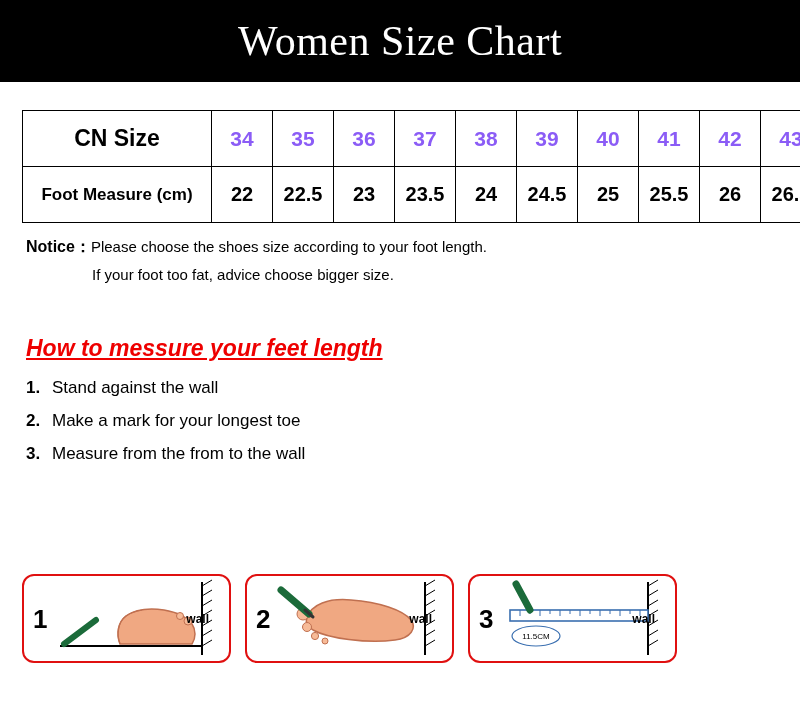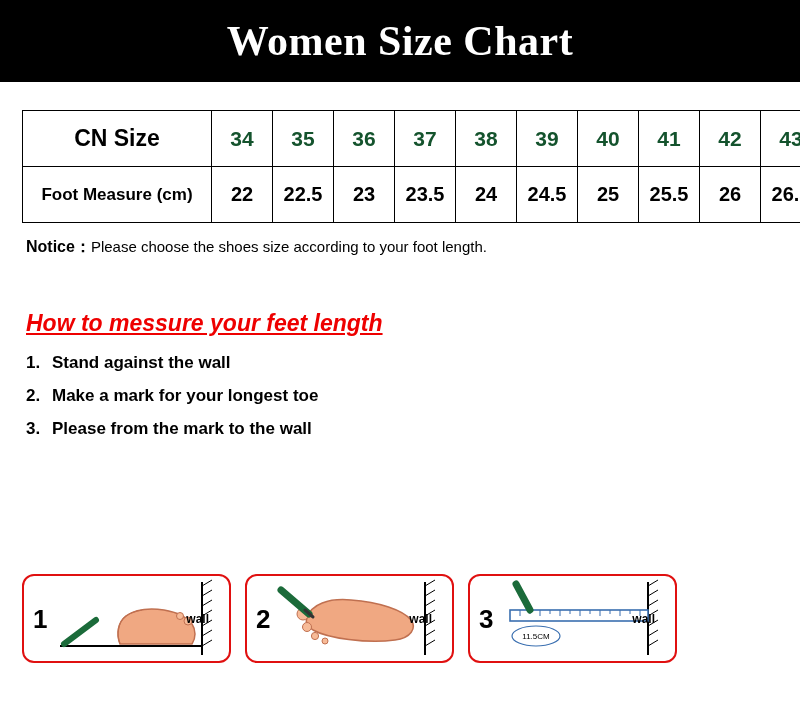--- a/index.html
+++ b/index.html
@@ -20,21 +20,21 @@
   .title-banner {
     width: 800px;
     height: 82px;
     background: #000000;
     display: flex;
     align-items: center;
     justify-content: center;
   }
   .title-banner .title-text {
     font-family: "Liberation Serif", serif;
-    font-weight: bold;
+    font-weight: normal;
     font-size: 42px;
     color: #ffffff;
     letter-spacing: 0.5px;
   }
 
   
   .table-wrap {
     margin: 28px 22px 0 22px;
   }
   table.size-table {
@@ -54,21 +54,21 @@
   table.size-table td.rowhead {
     width: 176px;
     font-size: 17px;
     font-weight: bold;
     padding: 0 6px;
   }
   table.size-table tr.cn-row td.rowhead {
     font-size: 23px;
   }
   table.size-table tr.cn-row td.val {
-    color: #14532d;
+    color: #8b5cf6;
     font-size: 21px;
     font-weight: bold;
   }
   table.size-table tr.cm-row td.val {
     font-size: 20px;
   }
   table.size-table tr.in-row td.val {
     font-size: 19px;
   }
 
@@ -101,21 +101,21 @@
   }
   ol.howto-list {
     margin: 16px 0 0 0;
     padding-left: 52px;
     list-style: none;
     counter-reset: step;
   }
   ol.howto-list li {
     counter-increment: step;
     font-size: 17px;
-    font-weight: bold;
+    font-weight: normal;
     margin-bottom: 13px;
     position: relative;
   }
   ol.howto-list li::before {
     content: counter(step) ".";
     position: absolute;
     left: -26px;
     font-weight: bold;
   }
 
@@ -195,27 +195,28 @@
         <td class="val">25.5</td>
         <td class="val">26</td>
         <td class="val">26.5</td>
       </tr>
     </tbody>
   </table>
 </div>
 
 <div class="notice">
   <span class="notice-label">Notice：</span><span class="notice-line1">Please choose the shoes size according to your foot length.</span>
+  <span class="notice-line2">If your foot too fat, advice choose bigger size.</span>
 </div>
 
 <div class="howto-heading">How to messure your feet length</div>
 <ol class="howto-list">
   <li>Stand against the wall</li>
   <li>Make a mark for your longest toe</li>
-  <li>Please from the mark to the wall</li>
+  <li>Measure from the from to the wall</li>
 </ol>
 
 <div class="panels">
 
   <div class="panel">
     <svg width="205" height="85" viewBox="0 0 205 85">
 
       <line x1="178" y1="6" x2="178" y2="79" stroke="#000" stroke-width="2"></line>
       <g stroke="#000" stroke-width="1">
         <line x1="178" y1="10" x2="188" y2="4"></line>

